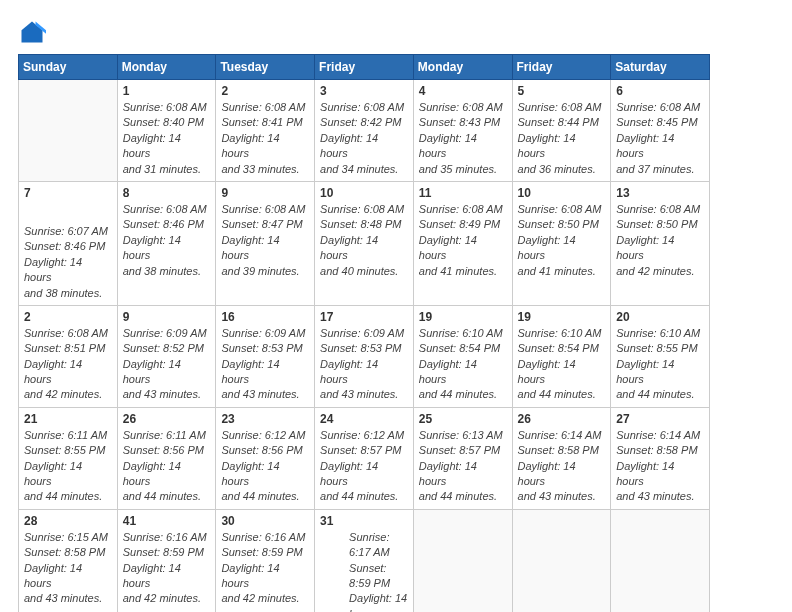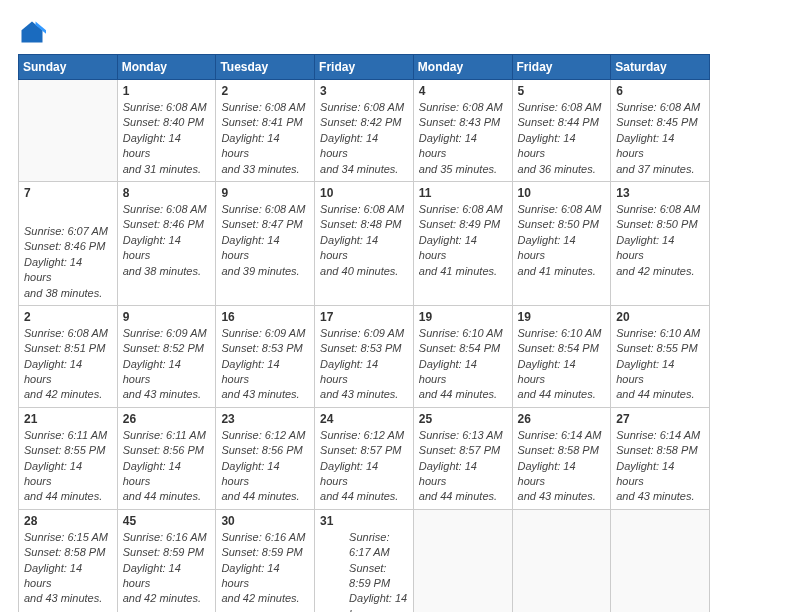--- a/index.html
+++ b/index.html
@@ -328,21 +328,21 @@
         </tr>
         <tr>
           <td>
             <span class="day-num">28</span>
             <div class="day-info" style="white-space: pre-line;">Sunrise: 6:15 AM
 Sunset: 8:58 PM
 Daylight: 14 hours
 and 43 minutes.</div>
           </td>
           <td>
-            <span class="day-num">45</span>
+            <span class="day-num">41</span>
             <div class="day-info" style="white-space: pre-line;">Sunrise: 6:16 AM
 Sunset: 8:59 PM
 Daylight: 14 hours
 and 42 minutes.</div>
           </td>
           <td>
             <span class="day-num">30</span>
             <div class="day-info" style="white-space: pre-line;">Sunrise: 6:16 AM
 Sunset: 8:59 PM
 Daylight: 14 hours

